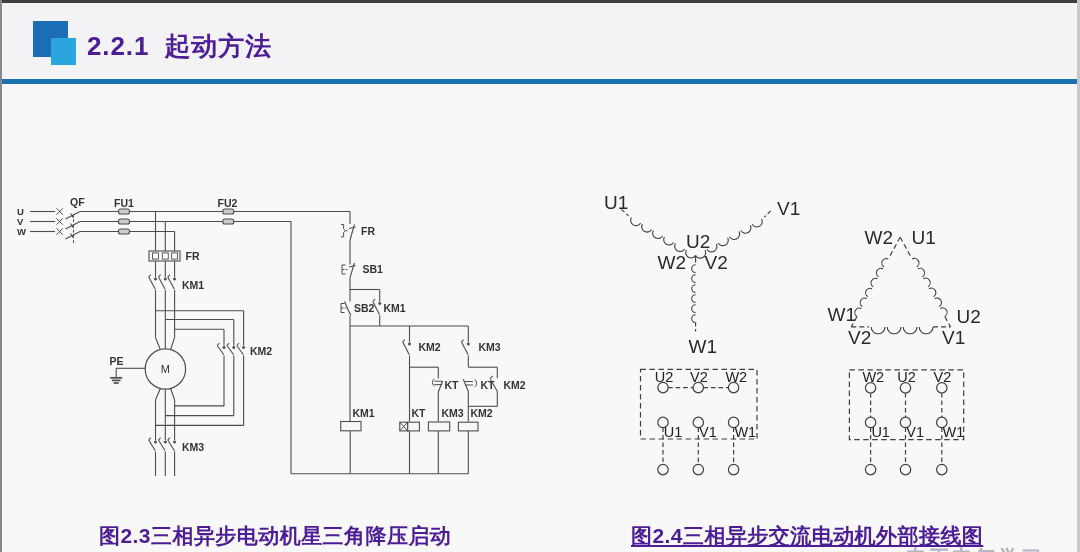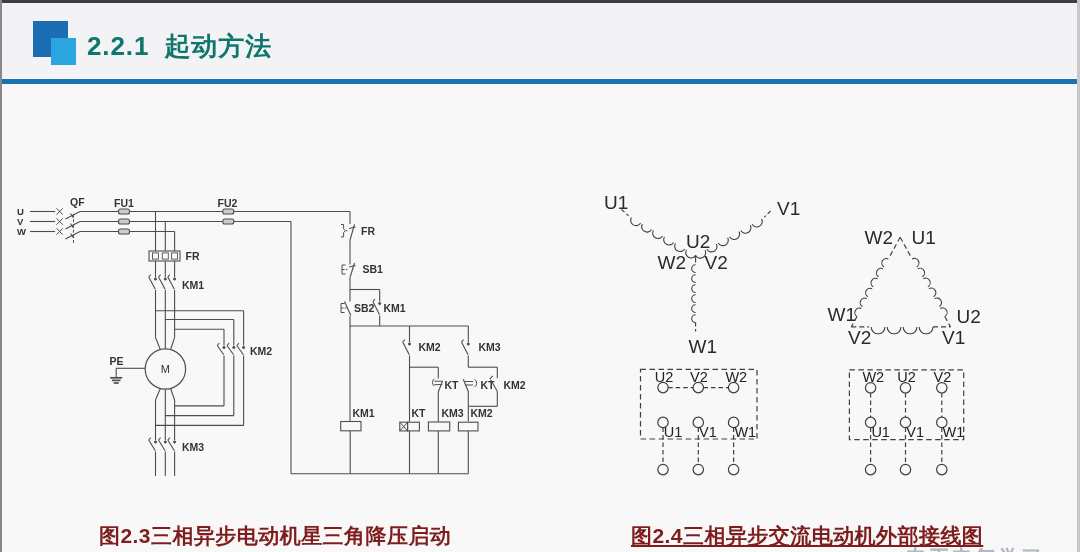--- a/index.html
+++ b/index.html
@@ -5,22 +5,22 @@
   html,body { margin:0; padding:0; }
   body { width:1080px; height:552px; overflow:hidden; position:relative;
          background:#f8f8f9; font-family:"Liberation Sans", sans-serif; }
   .hdr { position:absolute; left:0; top:0; width:1080px; height:78px; background:#f3f3f5; }
   .topline { position:absolute; left:0; top:0; width:1080px; height:2.5px; background:#3e3e40; }
   .leftline { position:absolute; left:0; top:0; width:2px; height:552px; background:#88888a; }
   .rightline { position:absolute; right:0; top:0; width:3.5px; height:552px; background:#c8c8ca; }
   .bluebar { position:absolute; left:2px; top:78.5px; width:1074.5px; height:5.5px; background:#1973ae; }
   .sq1 { position:absolute; left:33px; top:20.5px; width:35px; height:36px; background:#1b6eb4; }
   .sq2 { position:absolute; left:50.5px; top:38px; width:25.5px; height:26.5px; background:#2ba5dd; }
-  .title { position:absolute; left:87px; top:29px; font-size:26px; font-weight:bold; color:#0f766e; letter-spacing:0.9px; word-spacing:7px; }
-  .cap { position:absolute; font-size:21px; font-weight:bold; color:#7f1d1d; letter-spacing:0.45px; white-space:nowrap; }
+  .title { position:absolute; left:87px; top:29px; font-size:26px; font-weight:bold; color:#4c1d95; letter-spacing:0.9px; word-spacing:7px; }
+  .cap { position:absolute; font-size:21px; font-weight:bold; color:#4c1d95; letter-spacing:0.45px; white-space:nowrap; }
   .wm { position:absolute; left:906px; top:544px; font-size:21px; font-weight:bold; letter-spacing:2px; color:rgba(125,130,145,0.55); white-space:nowrap; }
   svg.main { position:absolute; left:0; top:0; }
 </style>
 </head>
 <body>
 <div class="hdr"></div>
 <div class="topline"></div>
 <div class="bluebar"></div>
 <div class="sq1"></div>
 <div class="sq2"></div>

